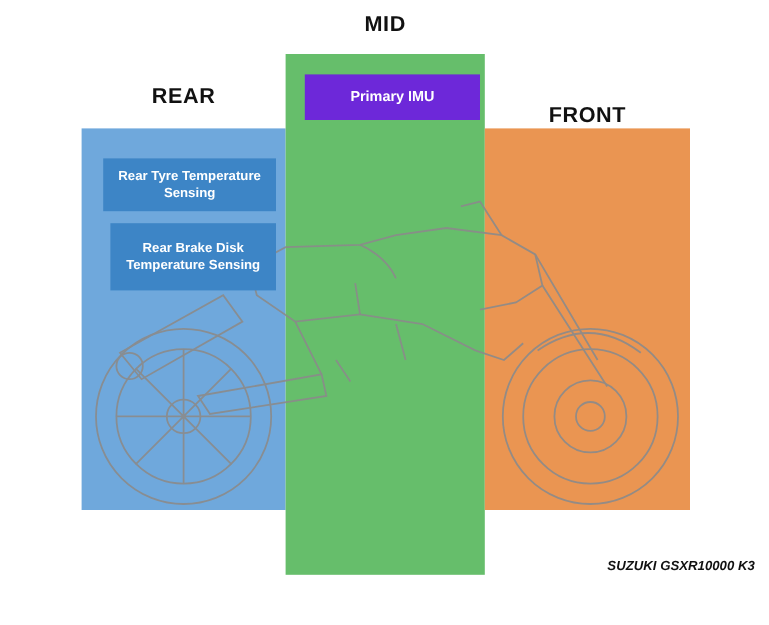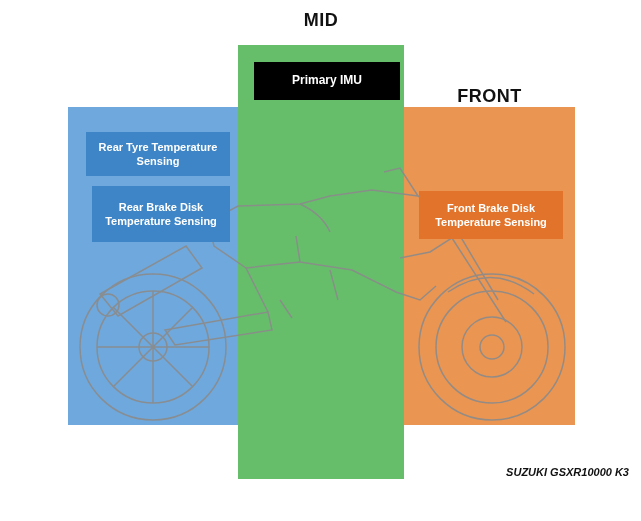--- a/index.html
+++ b/index.html
@@ -42,21 +42,21 @@
     justify-content: center;
     text-align: center;
     color: #ffffff;
     font-weight: bold;
     font-size: 11px;
     line-height: 1.3;
     padding: 4px 8px;
     box-sizing: border-box;
   }
   .box-blue   { background: #3D85C6; }
-  .box-green  { background: #000000; }
+  .box-green  { background: #6d28d9; }
   .box-orange { background: #E2732A; }
   .box-primary-imu { left: 254px; top: 62px;  width: 146px; height: 38px; font-size: 12px; }
   .box-rear-tyre   { left: 86px;  top: 132px; width: 144px; height: 44px; }
   .box-rear-brake  { left: 92px;  top: 186px; width: 138px; height: 56px; }
   .box-front-tyre  { left: 419px; top: 132px; width: 140px; height: 44px; }
   .box-front-brake { left: 419px; top: 191px; width: 144px; height: 48px; }
   
   .bike-layer {
     position: absolute;
     left: 0; top: 0;
@@ -115,26 +115,26 @@
 
       <path d="M446 212 L498 300 M452 238 L506 322"></path>
 
       <path d="M448 292 Q492 262 534 294"></path>
 
       <path d="M280 300 L292 318 M300 262 L296 236 M330 270 L338 300"></path>
     </g>
   </svg>
 
   <div class="heading heading-mid">MID</div>
+  <div class="heading heading-rear">REAR</div>
   <div class="heading heading-front">FRONT</div>
 
   <div class="sensor-box box-green box-primary-imu">Primary IMU</div>
 
   <div class="sensor-box box-blue box-rear-brake">Rear Brake Disk Temperature Sensing</div>
 
   <div class="sensor-box box-blue box-rear-tyre">Rear Tyre Temperature Sensing</div>
 
 
-  <div class="sensor-box box-orange box-front-brake">Front Brake Disk Temperature Sensing</div>
 
   <div class="caption">SUZUKI GSXR10000 K3</div>
 
 </div>
 
 </body></html>

